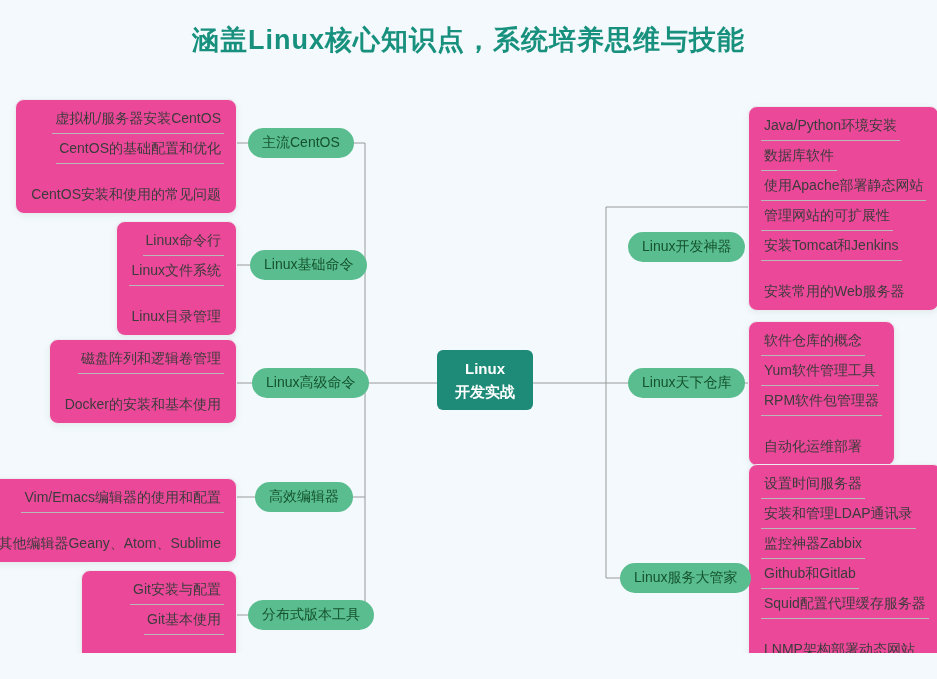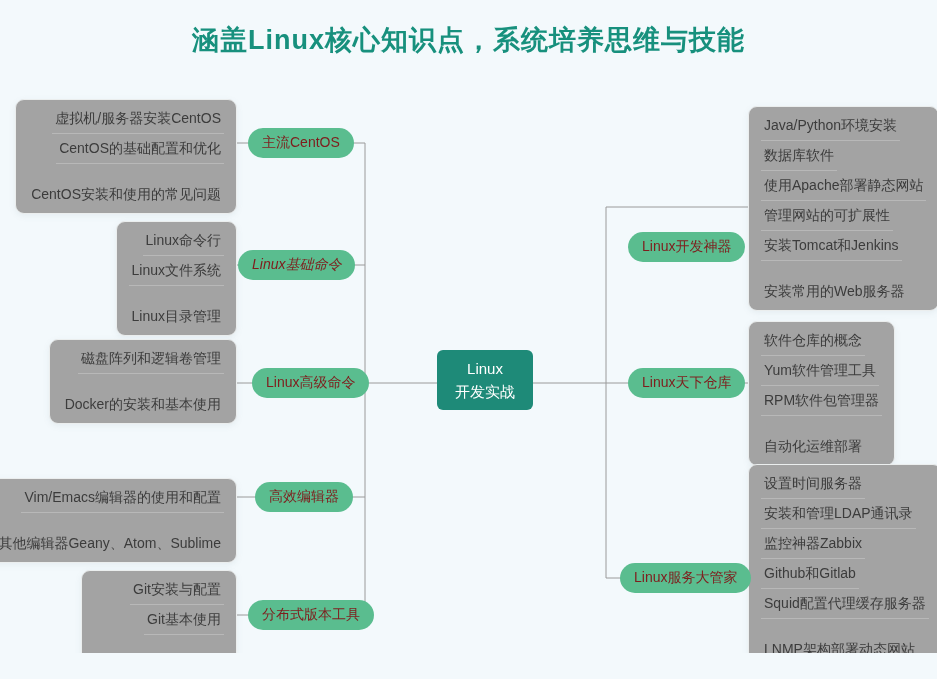--- a/index.html
+++ b/index.html
@@ -31,48 +31,48 @@
     left: 0; top: 0;
     width: 937px; height: 679px;
   }
   .pill {
     position: absolute;
     height: 30px;
     box-sizing: border-box;
     padding: 0 14px;
     background: #5abd8f;
     border-radius: 16px;
-    color: #7f1d1d;
+    color: #14532d;
     font-size: 14px;
     white-space: nowrap;
     display: flex;
     align-items: center;
     justify-content: center;
     z-index: 3;
   }
   .center-node {
     position: absolute;
     left: 437px; top: 350px;
     width: 96px; height: 60px;
     background: #1e8a78;
     border-radius: 6px;
     color: #ffffff;
     font-size: 15px;
-    font-weight: normal;
+    font-weight: bold;
     line-height: 1.55;
     display: flex;
     flex-direction: column;
     align-items: center;
     justify-content: center;
     z-index: 3;
     text-align: right;
   }
   .leaf-box {
     position: absolute;
-    background: #a3a3a3;
+    background: #ec4899;
     border: 1px solid #ebeeee;
     border-radius: 9px;
     box-shadow: 0 2px 6px rgba(120,140,150,0.10);
     padding: 4px 12px;
     box-sizing: border-box;
     z-index: 2;
   }
   .leaf-box.left-side { text-align: right; }
   .leaf-box.right-side { text-align: left; }
   .leaf-item {
@@ -111,21 +111,21 @@
       <line x1="606" y1="207" x2="606" y2="578"></line>
     </g>
   </svg>
 
   <div class="center-node">
     <span>Linux</span>
     <span>开发实战</span>
   </div>
 
   <div class="pill" style="left:248px; top:128px;">主流CentOS</div>
-  <div class="pill" style="left:238px; top:250px;font-style:italic;">Linux基础命令</div>
+  <div class="pill" style="left:250px; top:250px;">Linux基础命令</div>
   <div class="pill" style="left:252px; top:368px;">Linux高级命令</div>
   <div class="pill" style="left:255px; top:482px;">高效编辑器</div>
   <div class="pill" style="left:248px; top:600px;">分布式版本工具</div>
 
   <div class="pill" style="left:628px; top:192px;margin-top:40px;">Linux开发神器</div>
   <div class="pill" style="left:628px; top:368px;">Linux天下仓库</div>
   <div class="pill" style="left:620px; top:563px;">Linux服务大管家</div>
 
   <div class="leaf-box left-side" style="right:700px; top:99px;">
     <div class="leaf-item"><span>虚拟机/服务器安装CentOS</span></div>

